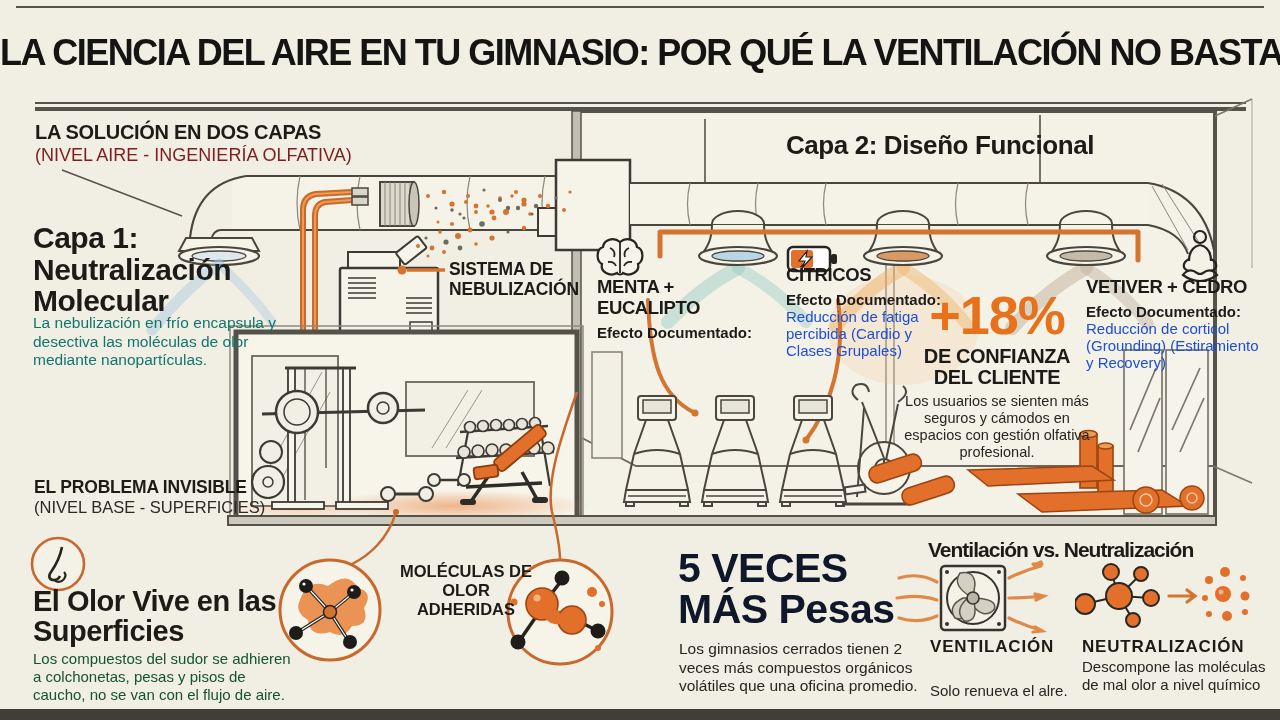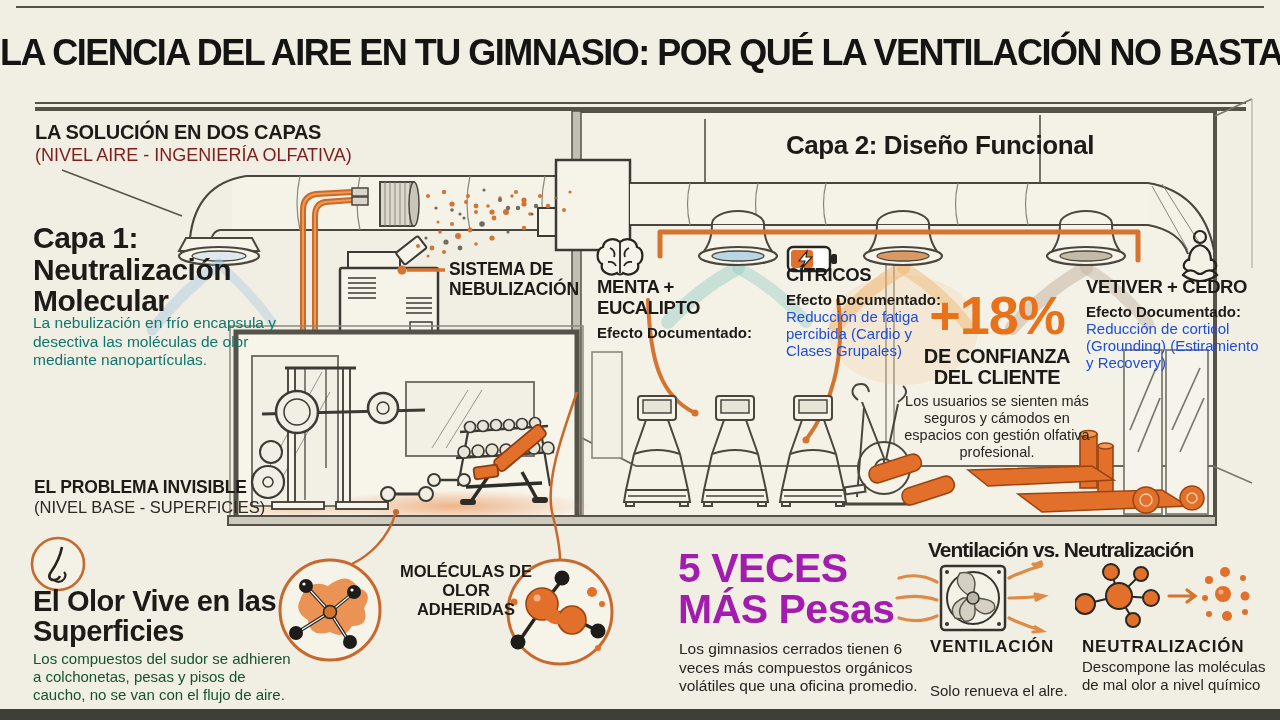--- a/index.html
+++ b/index.html
@@ -24,21 +24,21 @@
   .scent3{left:1086px;top:276px;width:180px;}
   .stat{left:903px;top:290px;width:188px;text-align:center;}
   .stat .val{font-size:54px;font-weight:bold;line-height:.95;color:#e8721c;letter-spacing:-1px;}
   .stat .lab{font-size:20px;font-weight:bold;line-height:1.03;margin-top:5px;letter-spacing:-.4px;}
   .stat .bod{font-size:14.5px;line-height:1.16;margin-top:6px;color:#262520;}
   .prob-head{left:34px;top:477px;font-size:17.5px;font-weight:bold;letter-spacing:-.2px;}
   .prob-sub{left:34px;top:498px;font-size:16.5px;color:#2a2924;}
   .olor-title{left:33px;top:586px;width:265px;font-size:29px;font-weight:bold;line-height:1.05;letter-spacing:-.5px;}
   .olor-body{left:33px;top:650px;width:258px;font-size:15px;line-height:1.2;color:#14532d;}
   .molec-label{left:395px;top:562px;width:142px;text-align:center;font-size:16.5px;font-weight:bold;line-height:1.15;}
-  .covs-val{left:678px;top:548px;font-size:41px;font-weight:bold;line-height:1.0;color:#a21caf;letter-spacing:-.5px;}
+  .covs-val{left:678px;top:548px;font-size:41px;font-weight:bold;line-height:1.0;color:#0f172a;letter-spacing:-.5px;}
   .covs-body{left:679px;top:640px;width:258px;font-size:15.5px;line-height:1.2;color:#262520;}
   .comp-title{left:928px;top:538px;width:330px;font-size:21px;font-weight:bold;letter-spacing:-1px;}
   .vent-name{left:930px;top:637px;font-size:17px;font-weight:bold;letter-spacing:.8px;}
   .vent-body{left:930px;top:658px;font-size:15px;color:#262520;margin-top:24px;}
   .neut-name{left:1082px;top:637px;font-size:17px;font-weight:bold;letter-spacing:.8px;}
   .neut-body{left:1082px;top:658px;width:190px;font-size:15px;line-height:1.18;color:#262520;}
   .icon{position:absolute;z-index:2;}
 </style>
 </head>
 <body>
@@ -532,21 +532,21 @@
   <div class="txt prob-head">EL PROBLEMA INVISIBLE</div>
   <div class="txt prob-sub">(NIVEL BASE - SUPERFICIES)</div>
   <div class="txt olor-title">El Olor Vive en las Superficies</div>
   <div class="txt olor-body">Los compuestos del sudor se adhieren a colchonetas, pesas y pisos de caucho, no se van con el flujo de aire.</div>
   <div class="txt molec-label">MOLÉCULAS DE OLOR ADHERIDAS</div>
 
   <div class="txt covs-val">
     <div>5 VECES</div>
     <div>MÁS Pesas</div>
   </div>
-  <div class="txt covs-body">Los gimnasios cerrados tienen 6 veces más compuestos orgánicos volátiles que una oficina promedio.</div>
+  <div class="txt covs-body">Los gimnasios cerrados tienen 2 veces más compuestos orgánicos volátiles que una oficina promedio.</div>
 
   <div class="txt comp-title">Ventilación vs. Neutralización</div>
   <div class="txt vent-name">VENTILACIÓN</div>
   <div class="txt vent-body">Solo renueva el alre.</div>
   <div class="txt neut-name">NEUTRALIZACIÓN</div>
   <div class="txt neut-body">Descompone las moléculas de mal olor a nivel químico</div>
 
 </div>
 
 </body></html>

